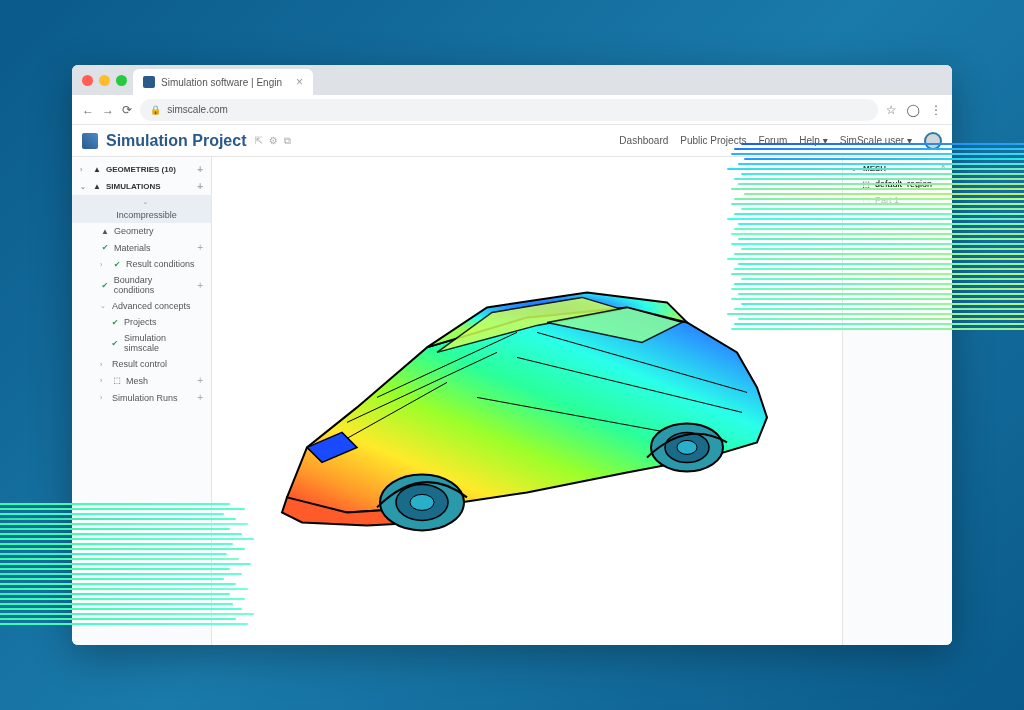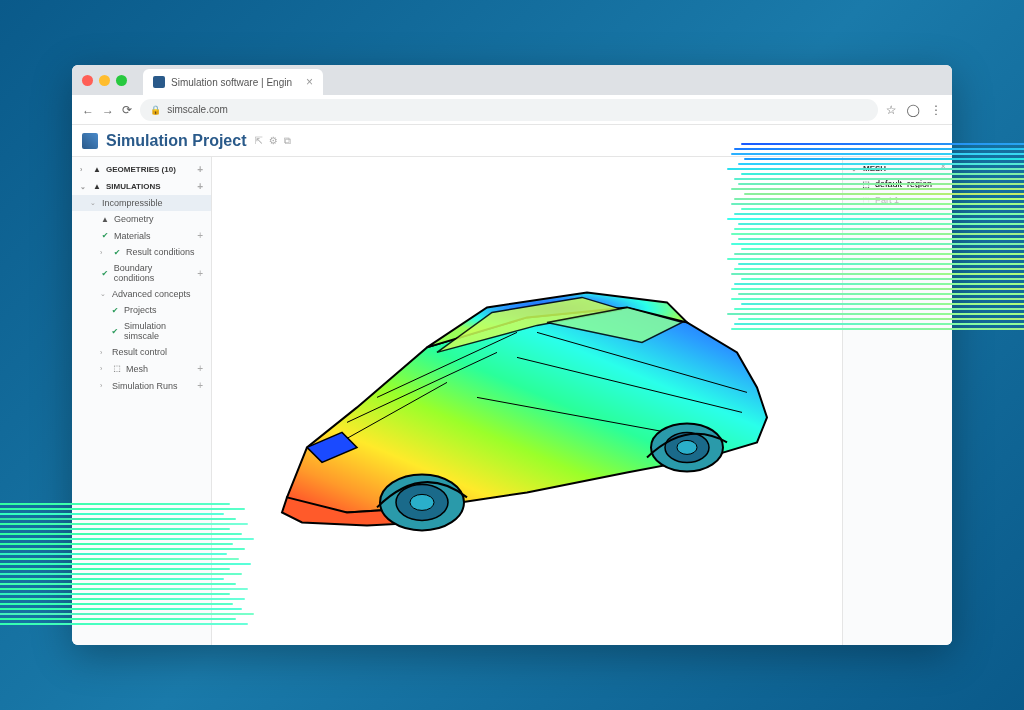--- a/index.html
+++ b/index.html
@@ -17,21 +17,21 @@
     }
     .title-bar {
       height: 30px; background: #dee1e5; display: flex; align-items: center;
       padding: 0 10px; gap: 6px;
     }
     .win-btn { width: 11px; height: 11px; border-radius: 50%; }
     .close { background: #ff5f56; }
     .minimize { background: #ffbd2e; }
     .maximize { background: #27c93f; }
     .tab {
-      background: #fff; height: 26px; margin-left: 10px; margin-top: 4px;
+      background: #fff; height: 26px; margin-left: 0; margin-top: 4px;
       padding: 0 10px; border-radius: 6px 6px 0 0; display: flex;
       align-items: center; gap: 6px; font-size: 10px; color: #555;
     }
     .tab-favicon { width: 12px; height: 12px; background: #2a5a8a; border-radius: 2px; }
     .tab-close { color: #999; margin-left: 8px; font-size: 12px; }
     .url-bar {
       height: 30px; background: #fff; border-bottom: 1px solid #e5e5e5;
       display: flex; align-items: center; padding: 0 10px; gap: 8px;
     }
     .nav-icon { color: #666; font-size: 12px; }
@@ -55,21 +55,21 @@
     .app-body { flex: 1; display: flex; position: relative; }
     .sidebar {
       width: 140px; background: #fafbfc; border-right: 1px solid #e5e5e5;
       font-size: 9px; color: #555; padding: 4px 0;
     }
     .tree-item {
       display: flex; align-items: center; padding: 3px 8px; gap: 4px;
       cursor: pointer;
     }
     .tree-item.header { font-weight: bold; color: #333; text-transform: uppercase; font-size: 8px; }
-    .tree-item.selected { background: #e8eef4; }
+    .tree-item.selected { background: #e8eef4; flex-direction: column; }
     .tree-item.indent1 { padding-left: 18px; }
     .tree-item.indent2 { padding-left: 28px; }
     .tree-icon { width: 10px; height: 10px; display: inline-flex; align-items: center; justify-content: center; font-size: 8px; }
     .check { color: #2a9a5a; }
     .plus-btn { margin-left: auto; color: #aaa; font-size: 10px; }
     .chev { color: #999; font-size: 7px; width: 8px; }
     .job-status {
       border-top: 1px solid #e5e5e5; padding: 6px 8px; font-size: 9px;
       font-weight: bold; color: #555; margin-top: 4px;
     }
@@ -198,20 +198,28 @@
   <div class="app-header">
     <div class="app-left">
       <div class="app-logo"></div>
       <span class="app-title">Simulation Project</span>
       <div class="app-icons">
         <span>⇱</span>
         <span>⚙</span>
         <span>⧉</span>
       </div>
     </div>
+    <div class="app-nav">
+      <span>Dashboard</span>
+      <span>Public Projects</span>
+      <span>Forum</span>
+      <span><span>Help</span> ▾</span>
+      <span><span>SimScale user</span> ▾</span>
+      <div class="avatar"></div>
+    </div>
   </div>
   <div class="app-body">
     <div class="sidebar">
       <div class="tree-item header">
         <span class="chev">›</span>
         <span class="tree-icon">▲</span>
         <span>GEOMETRIES (10)</span>
         <span class="plus-btn">+</span>
       </div>
       <div class="tree-item header">

